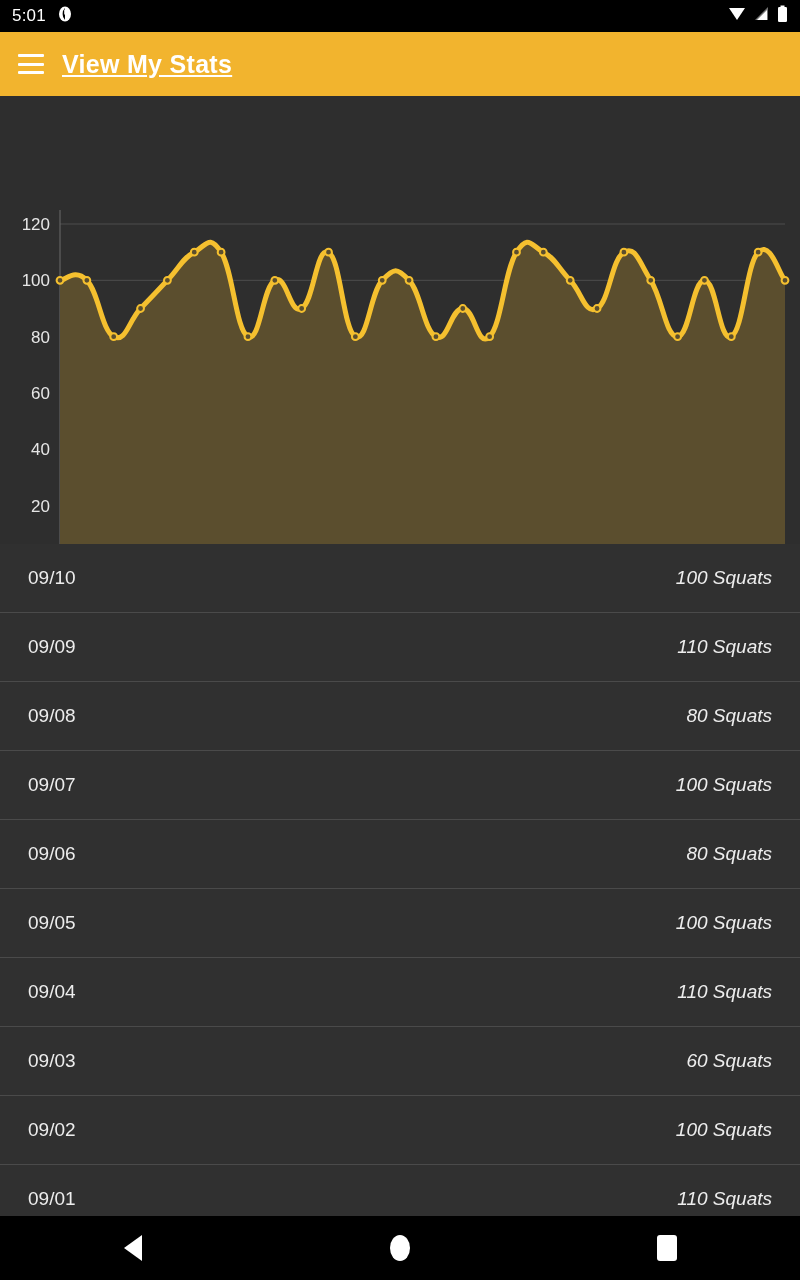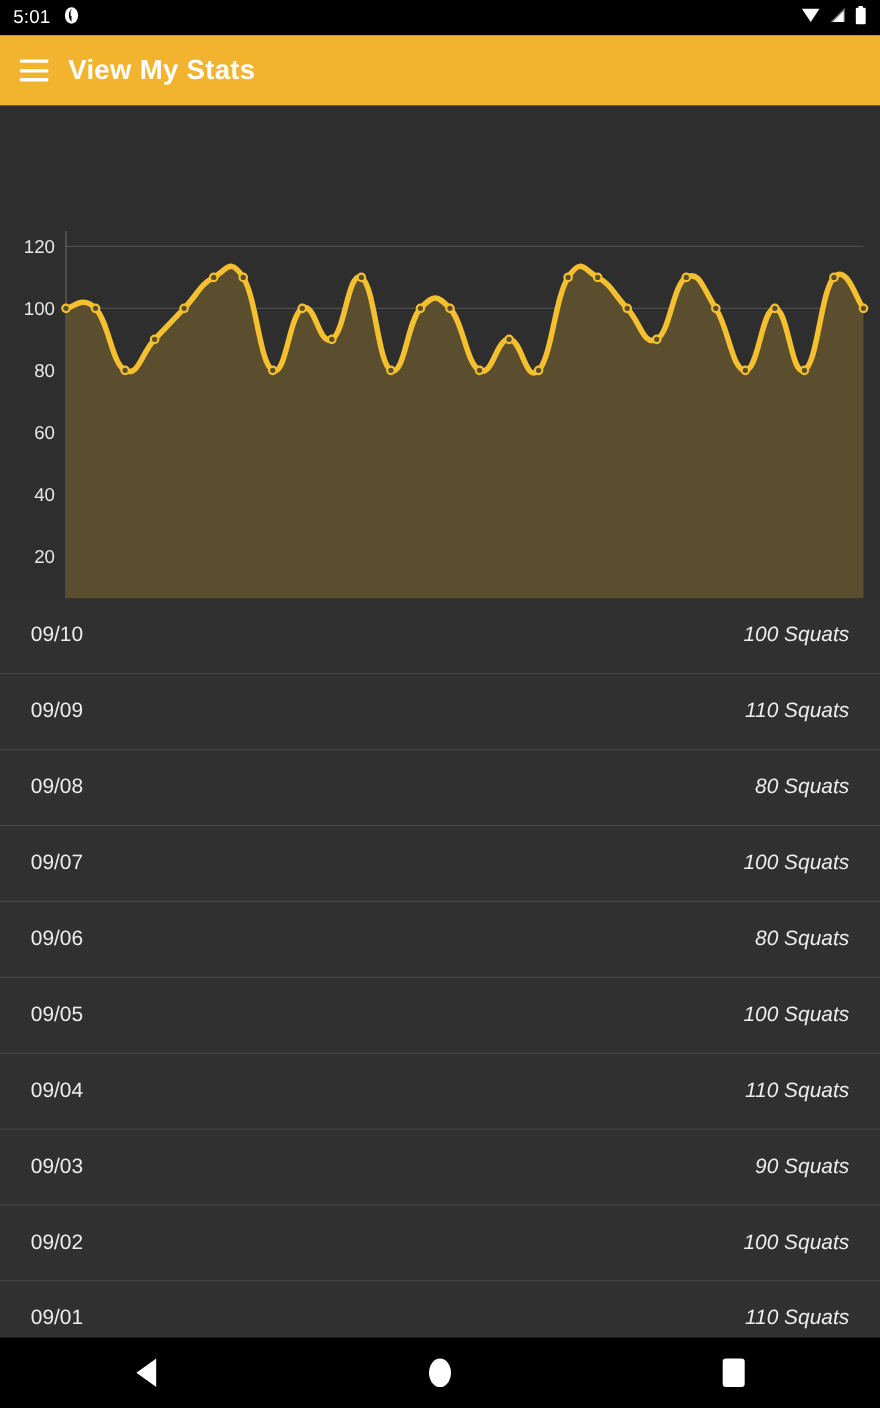--- a/index.html
+++ b/index.html
@@ -44,20 +44,21 @@
 
   
   .app-bar {
     height: 64px;
     background: #f2b42e;
     display: flex;
     align-items: center;
     gap: 18px;
     padding: 0 18px;
     box-sizing: border-box;
+    text-decoration: underline;
   }
   .hamburger {
     width: 26px;
     height: 20px;
     display: flex;
     flex-direction: column;
     justify-content: space-between;
     cursor: pointer;
   }
   .hamburger span {
@@ -352,21 +353,21 @@
     <div class="list-row">
       <span class="row-date">09/05</span>
       <span class="row-value">100 Squats</span>
     </div>
     <div class="list-row">
       <span class="row-date">09/04</span>
       <span class="row-value">110 Squats</span>
     </div>
     <div class="list-row">
       <span class="row-date">09/03</span>
-      <span class="row-value">90 Squats</span>
+      <span class="row-value">60 Squats</span>
     </div>
     <div class="list-row">
       <span class="row-date">09/02</span>
       <span class="row-value">100 Squats</span>
     </div>
     <div class="list-row">
       <span class="row-date">09/01</span>
       <span class="row-value">110 Squats</span>
     </div>
   </div>

